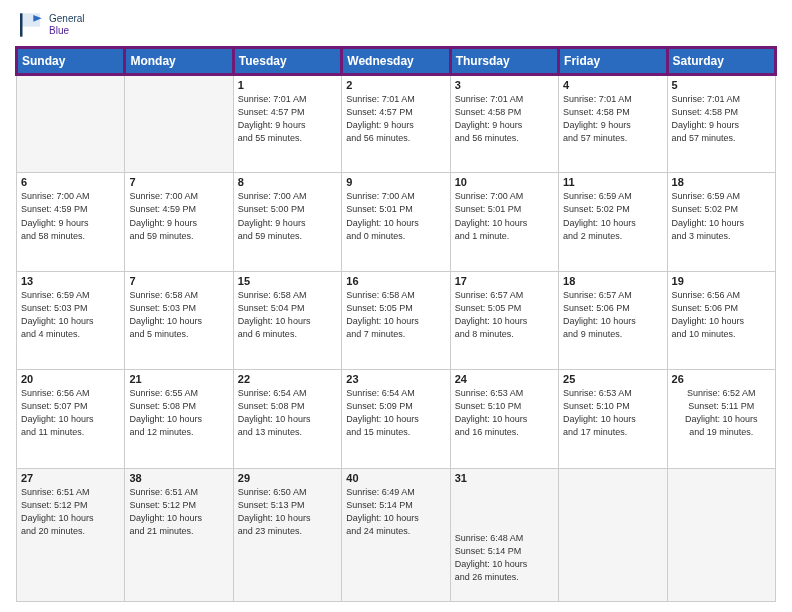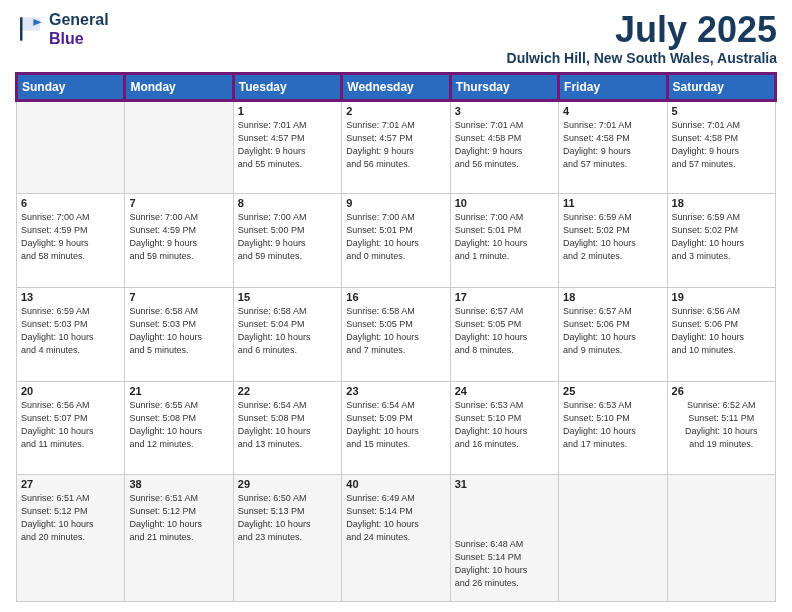--- a/index.html
+++ b/index.html
@@ -22,22 +22,22 @@
       justify-content: space-between;
       align-items: flex-start;
       margin-bottom: 6px;
     }
     .logo {
       display: flex;
       align-items: center;
       gap: 4px;
     }
     .logo-text {
-      font-size: 16px;
-      font-weight: bold;
+      font-size: 10px;
+      font-weight: normal;
       color: #1a3a5c;
       line-height: 1.2;
     }
     .logo-blue { color: #4c1d95; }
     .logo-icon {
       width: 30px;
       height: 30px;
     }
     .title-block {
       text-align: right;
@@ -108,24 +108,20 @@
         <rect x="0" y="0" width="36" height="36" fill="none"></rect>
 
         <polygon points="6,4 30,4 30,20 6,20" fill="#2a6bbf" opacity="0.15"></polygon>
         <polygon points="22,6 32,10 22,14" fill="#2a6bbf"></polygon>
         <rect x="6" y="4" width="3" height="28" fill="#1a3a5c"></rect>
       </svg>
       <div>
         <div class="logo-text">General</div>
         <div class="logo-text logo-blue">Blue</div>
       </div>
-    </div>
-    <div class="title-block">
-      <div class="month-title">July 2025</div>
-      <div class="location-title">Dulwich Hill, New South Wales, Australia</div>
     </div>
   </div>
 
   <table class="calendar">
     <thead>
       <tr>
         <th>Sunday</th>
         <th>Monday</th>
         <th>Tuesday</th>
         <th>Wednesday</th>

